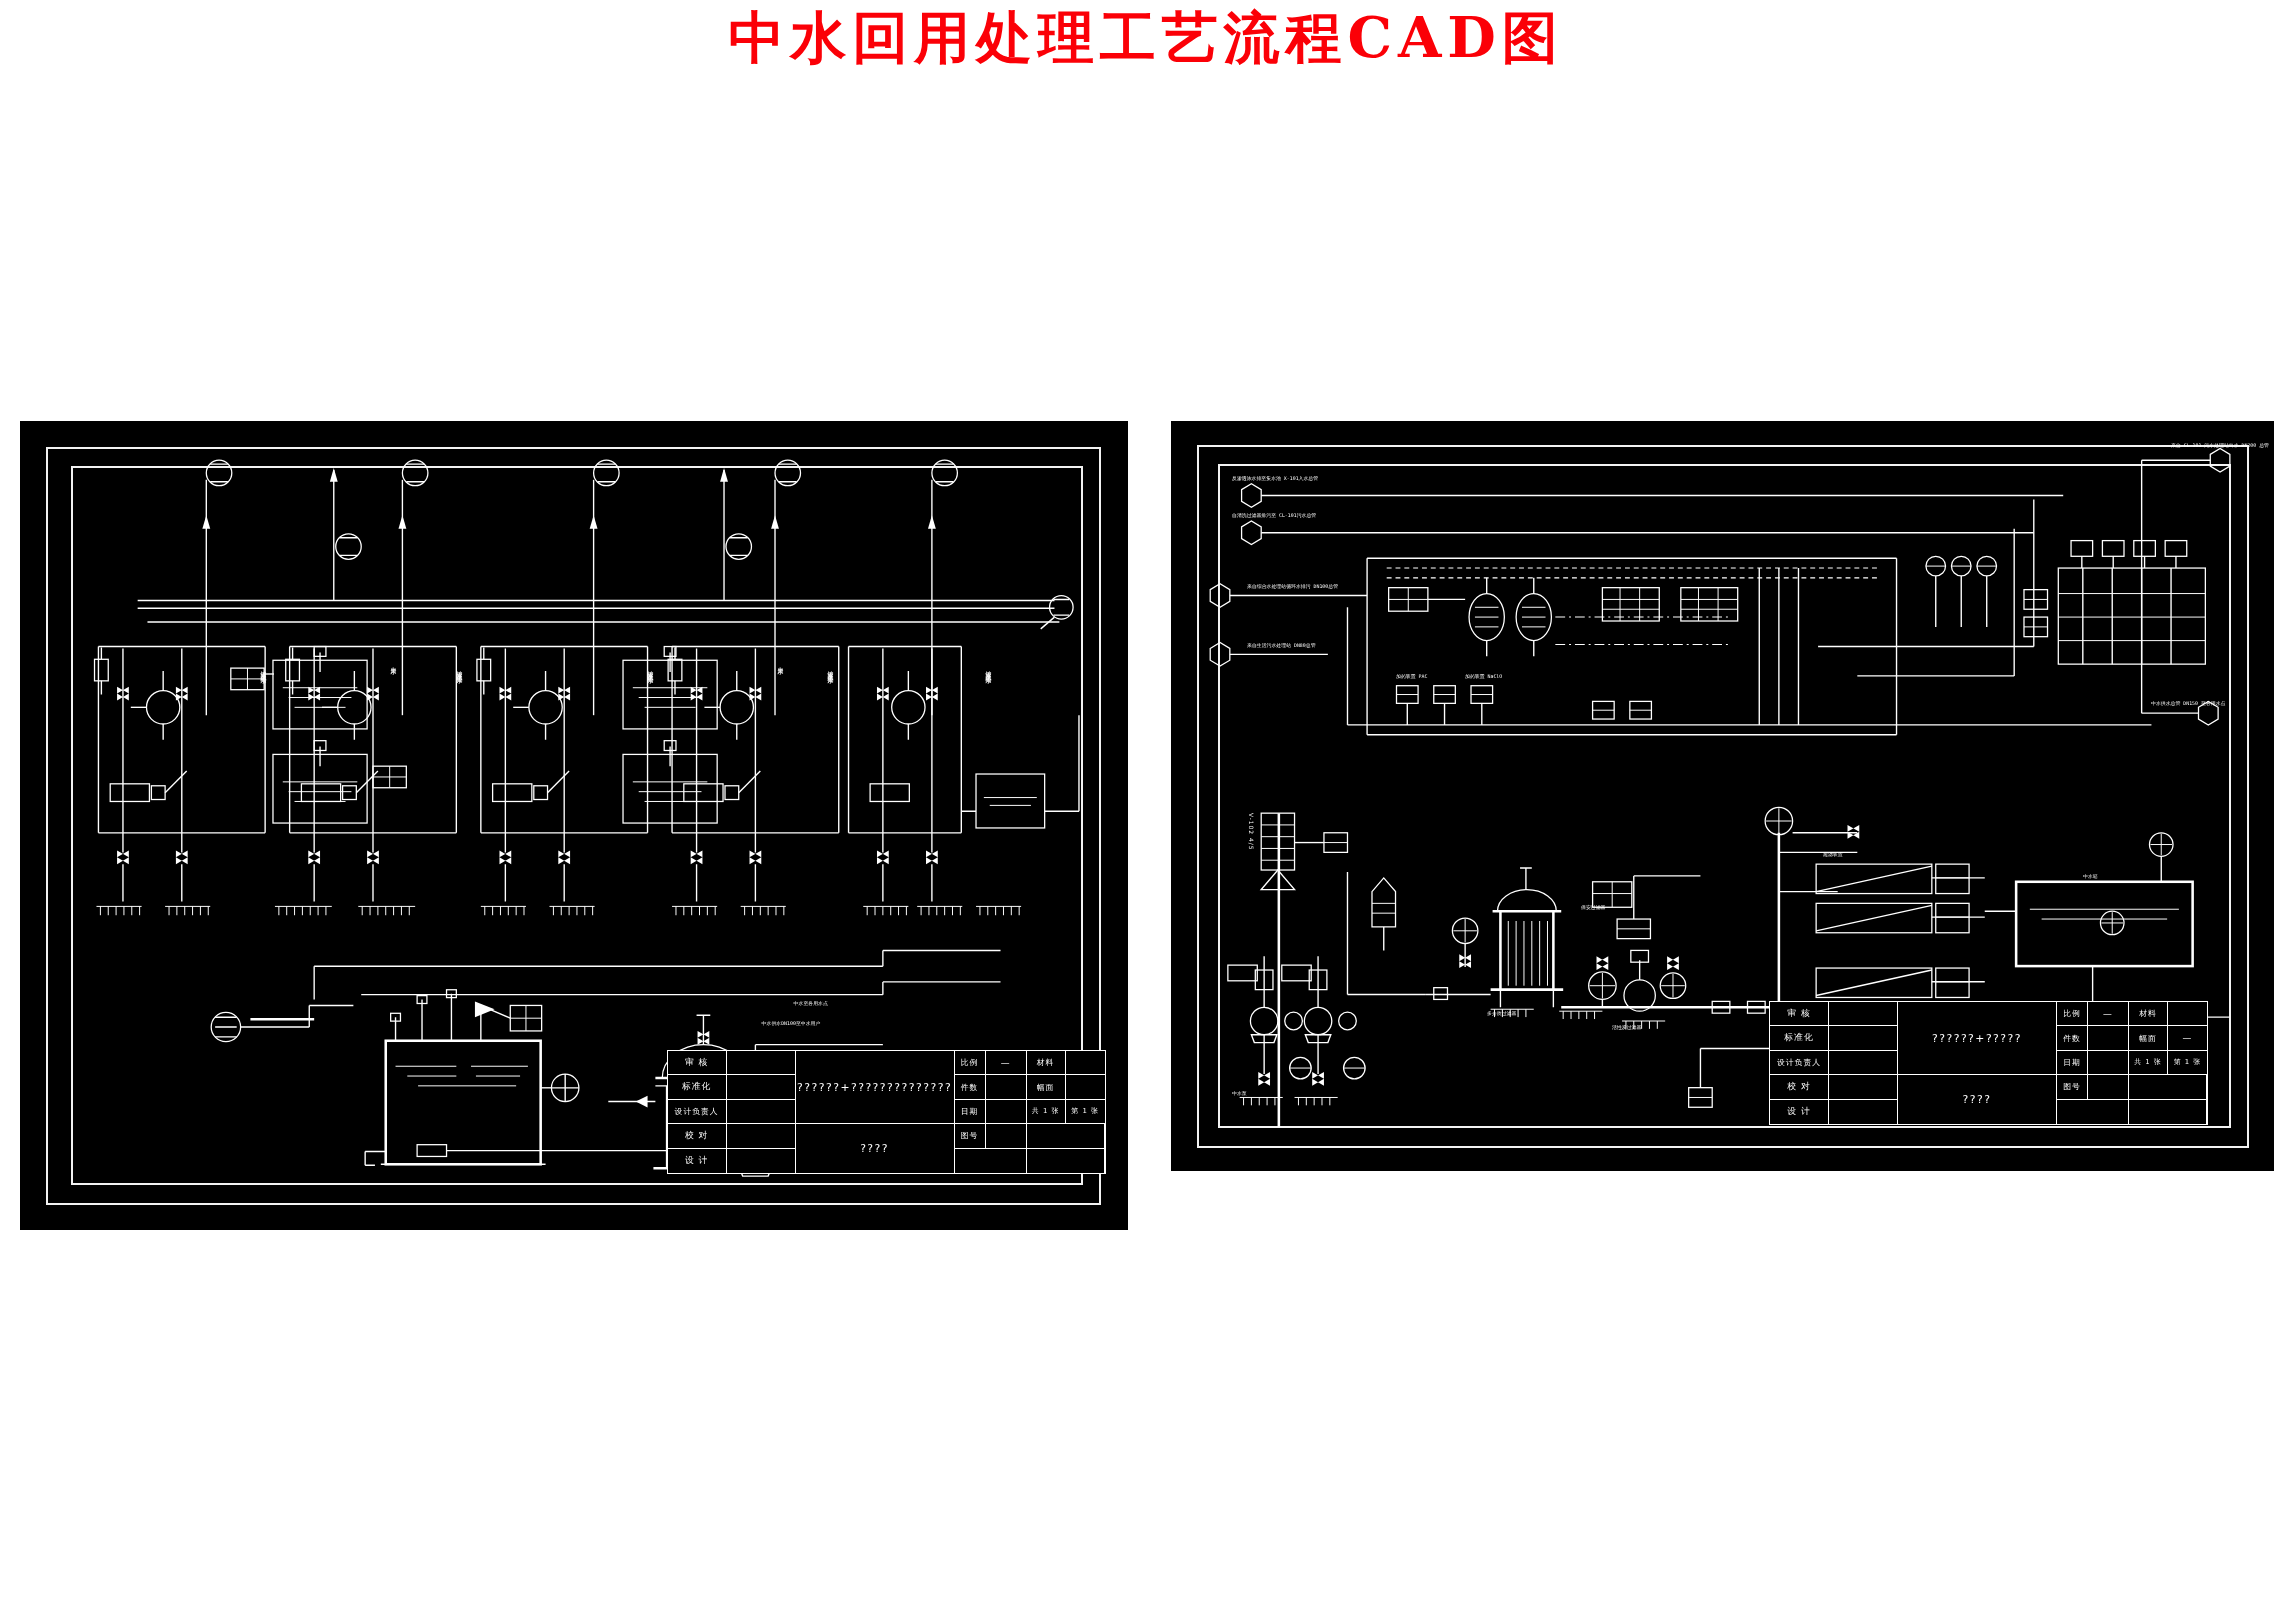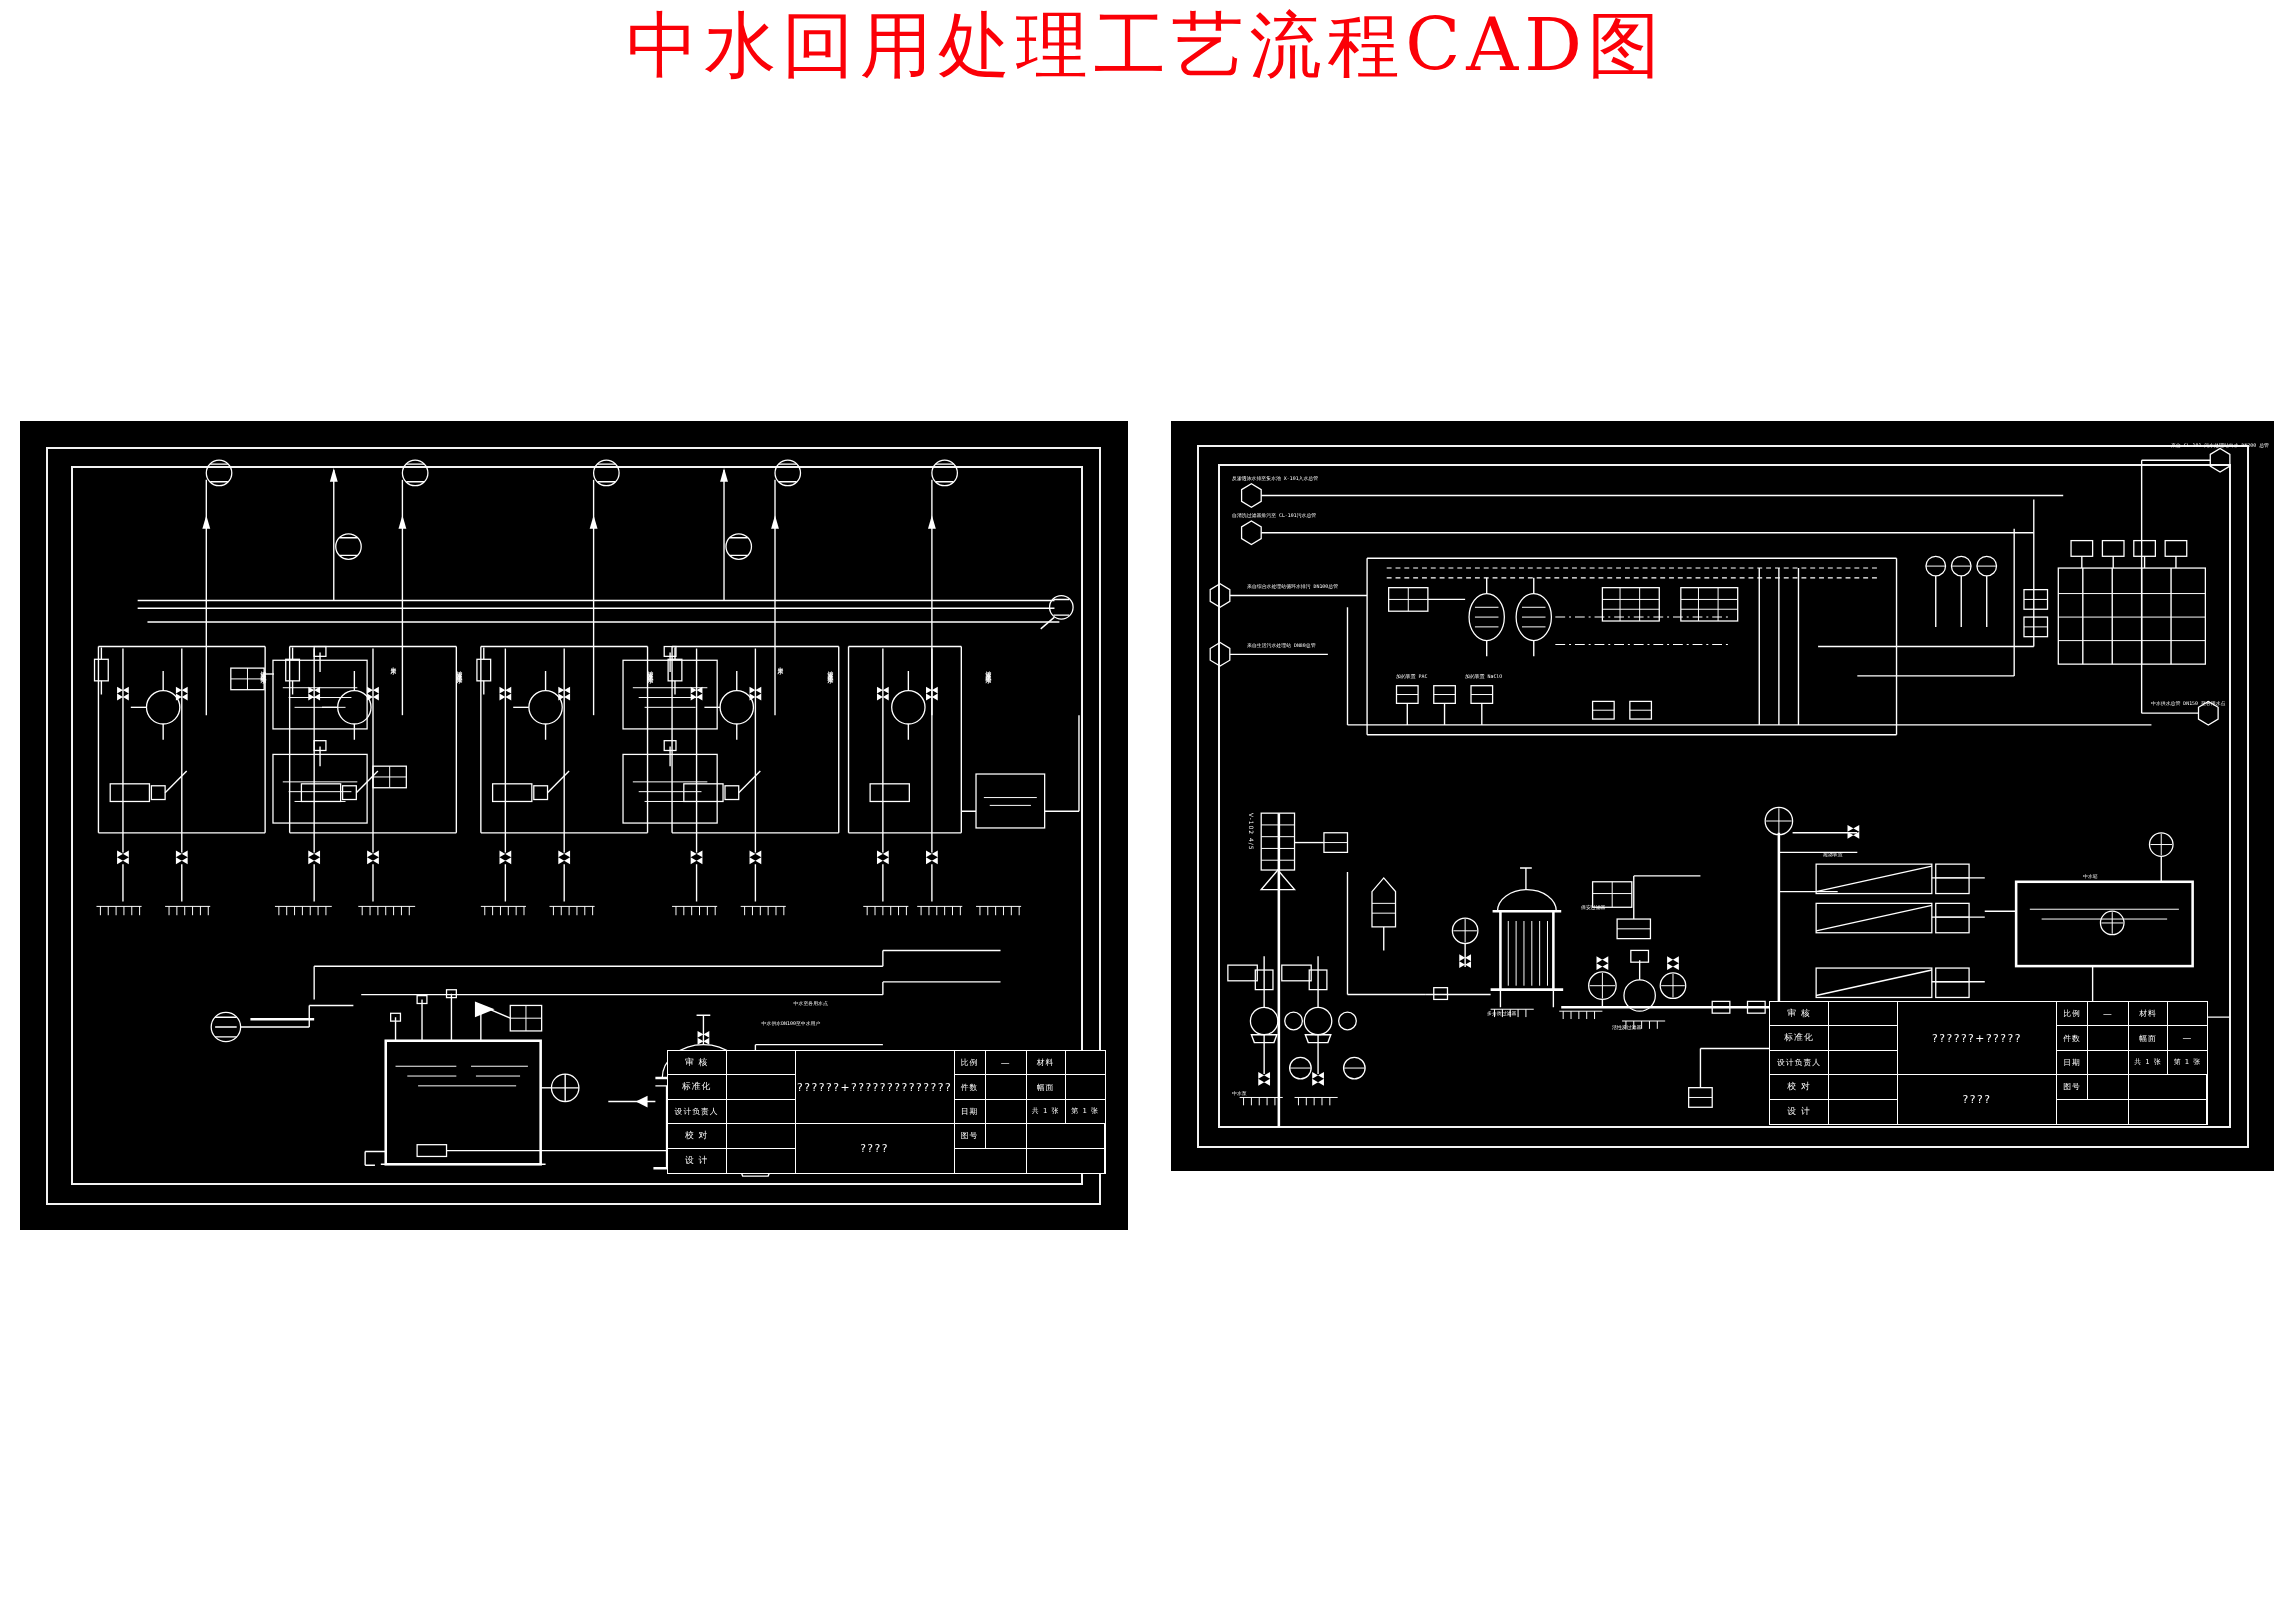--- a/index.html
+++ b/index.html
@@ -2,22 +2,22 @@
 <html><head>
 <meta charset="utf-8">
 <style>
   html,body{margin:0;padding:0;background:#ffffff;}
   body{width:2292px;height:1620px;position:relative;overflow:hidden;
        font-family:"Liberation Sans","DejaVu Sans",sans-serif;}
 
   
   #title{
     position:absolute;left:0;top:7.8px;width:2292px;text-align:center;
-    color:#fb0007;font-size:72px;line-height:1.05;letter-spacing:5.9px;
-    font-family:"DejaVu Serif","Liberation Serif",serif;font-weight:400;
+    color:#fb0007;font-size:56px;line-height:1.05;letter-spacing:5.9px;
+    font-family:"DejaVu Serif","Liberation Serif",serif;font-weight:700;
     white-space:nowrap;
   }
 
   
   .cad-panel{position:absolute;background:#000000;overflow:hidden;}
   #panel-left {left:19.6px;  top:421px; width:1108px; height:809px;}
   #panel-right{left:1171px;top:421px; width:1103px; height:750px;}
 
   .frame-outer{position:absolute;border:2px solid #f2f2f2;}
   .frame-inner{position:absolute;border:2px solid #f2f2f2;}

